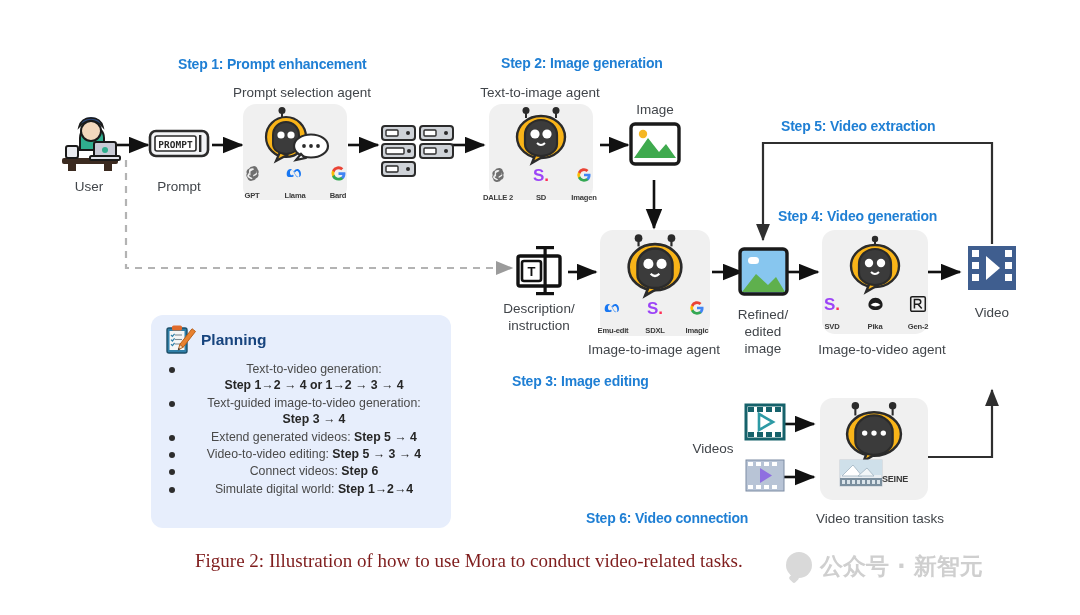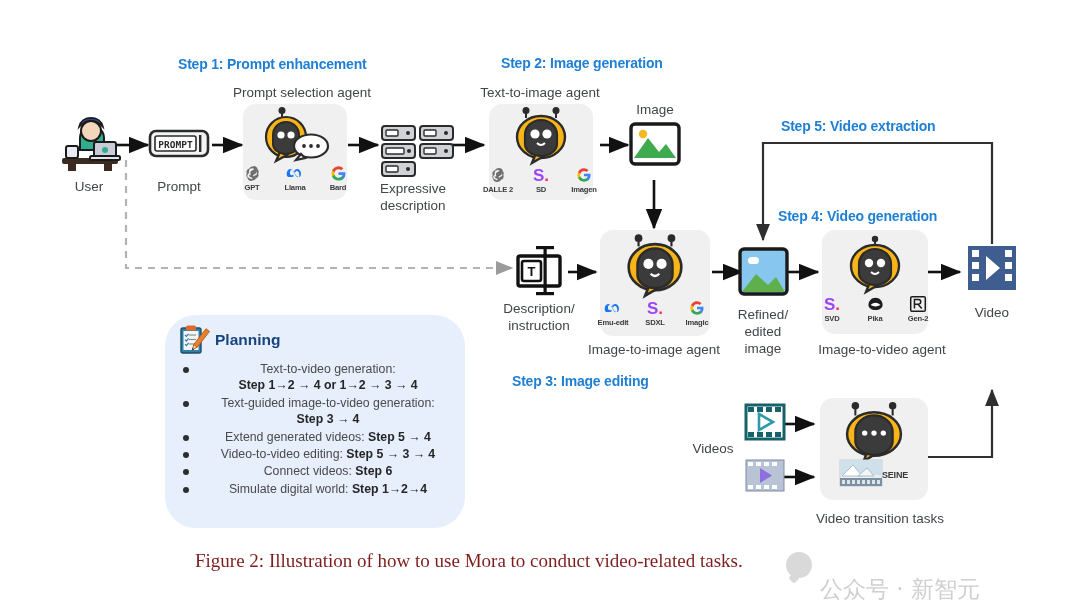--- a/index.html
+++ b/index.html
@@ -45,21 +45,21 @@
     align-items:flex-end;
     justify-content:center;
     gap:9px;
     margin-top:2px;
   }
   .logo-item{
     display:flex;flex-direction:column;align-items:center;width:34px;
   }
   .logo-mark{height:20px;display:flex;align-items:center;justify-content:center;font-size:17px;line-height:1;}
   .logo-name{
-    font-size:7.6px;color:#3a3a3a;margin-top:1px;text-align:center;
+    font-size:7.6px;color:#3a3a3a;margin-top:9px;text-align:center;
     line-height:8.4px;letter-spacing:-0.2px;white-space:nowrap;font-weight:bold;
   }
   .logo-name.wrap{white-space:normal;}
 
   
   .planning{
     position:absolute;
     background:#e7eefc;
     border-radius:12px;
     box-sizing:border-box;
@@ -267,28 +267,25 @@
       </g>
       <path d="M760,468 L772,475.5 L760,483 z" fill="#8f6fe0"></path>
     </g>
   </svg>
 
   <div class="abs step-label" style="left:178px;top:56px;">Step 1: Prompt enhancement</div>
   <div class="abs step-label" style="left:501px;top:55px;">Step 2: Image generation</div>
   <div class="abs step-label" style="left:512px;top:373px;">Step 3: Image editing</div>
   <div class="abs step-label" style="left:778px;top:208px;">Step 4: Video generation</div>
   <div class="abs step-label" style="left:781px;top:118px;">Step 5: Video extraction</div>
+  <div class="abs step-label" style="left:586px;top:510px;">Step 6: Video connection</div>
 
   <div class="abs node-title" style="left:66px;top:178px;width:46px;">User</div>
   <div class="abs node-title" style="left:150px;top:178px;width:58px;">Prompt</div>
   <div class="abs node-title" style="left:207px;top:84px;width:190px;">Prompt selection agent</div>
-  <div class="abs node-title" style="left:373px;top:180px;width:80px;">
-    <div>Expressive</div>
-    <div>description</div>
-  </div>
   <div class="abs node-title" style="left:474px;top:84px;width:132px;">Text-to-image agent</div>
   <div class="abs node-title" style="left:624px;top:101px;width:62px;">Image</div>
 
   <div class="abs node-title" style="left:491px;top:300px;width:96px;">
     <div>Description/</div>
     <div>instruction</div>
   </div>
   <div class="abs node-title" style="left:574px;top:341px;width:160px;">Image-to-image agent</div>
   <div class="abs node-title" style="left:728px;top:306px;width:70px;">
     <div>Refined/</div>
@@ -499,21 +496,21 @@
               <rect x="27" y="20" width="3" height="4"></rect>
             <rect x="32" y="20" width="3" height="4"></rect>
               <rect x="37" y="20" width="3" height="4"></rect>
           </g>
         </svg>
       </div>
       <div class="logo-name" style="font-size:9px;">SEINE</div>
     </div>
   </div>
 
-  <div class="planning" style="left:165px;top:315px;width:300px;height:213px;border-radius:31px;">
+  <div class="planning" style="left:151px;top:315px;width:300px;height:213px;">
     <div class="planning-head">
       <svg width="28" height="30" viewBox="0 0 28 30">
         <rect x="2" y="3" width="20" height="25" rx="2" fill="#2f7fa8" stroke="#1c4f69" stroke-width="1.4"></rect>
         <rect x="4.5" y="6" width="15" height="19" fill="#f5f6f7"></rect>
         <rect x="7" y="0.5" width="10" height="5" rx="1.6" fill="#e06a2b"></rect>
         <g stroke="#7e8a92" stroke-width="1.1">
           <line x1="10" y1="10" x2="17" y2="10"></line>
           <line x1="10" y1="14.5" x2="17" y2="14.5"></line>
           <line x1="10" y1="19" x2="17" y2="19"></line>
         </g>
@@ -549,15 +546,15 @@
         <span>Connect videos:</span><b> Step 6</b>
       </li>
       <li>
         <span>Simulate digital world:</span><b> Step 1→2→4</b>
       </li>
     </ul>
   </div>
 
   <div class="caption" style="left:195px;top:550px;">Figure 2: Illustration of how to use Mora to conduct video-related tasks.</div>
   <div class="wm-bubble" style="left:786px;top:552px;"></div>
-  <div class="watermark" style="left:820px;top:574px;">公众号 · 新智元</div>
+  <div class="watermark" style="left:820px;top:551px;font-weight:bold;">公众号 · 新智元</div>
 
 </div>
 
 </body></html>

